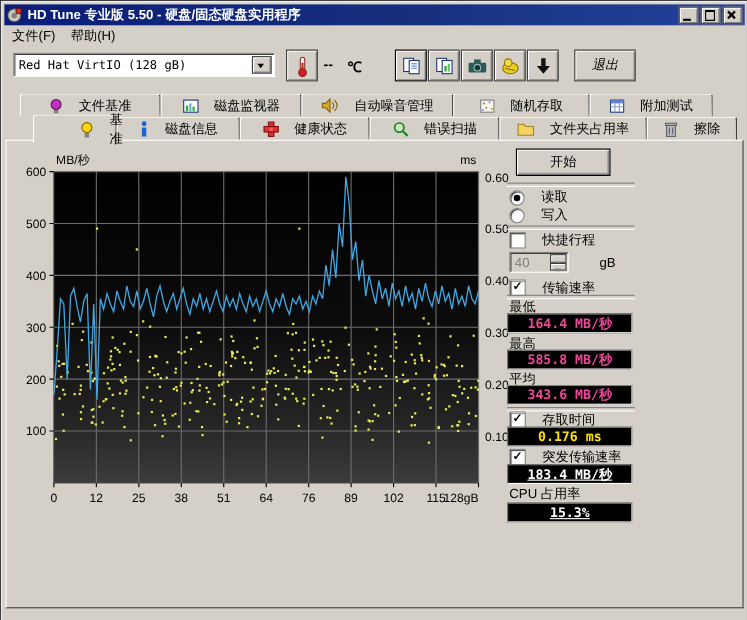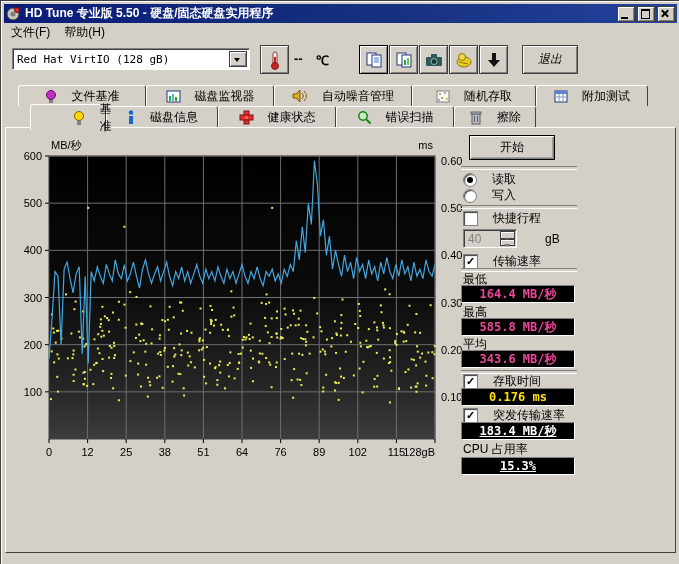--- a/index.html
+++ b/index.html
@@ -255,20 +255,28 @@
       <span>健康状态</span>
     </div>
     <div class="tab" style="width:118px">
       <span class="ticon">
           <svg width="15" height="15">
             <circle cx="6" cy="6" r="4.2" fill="#c8e8c8" stroke="#108810" stroke-width="1.5"></circle>
             <line x1="9.5" y1="9.5" x2="13.5" y2="13.5" stroke="#108810" stroke-width="2"></line>
           </svg>
         </span>
       <span>错误扫描</span>
+    </div>
+    <div class="tab" style="width:134px">
+      <span class="ticon">
+          <svg width="16" height="13">
+            <path d="M1,4 L1,2 L6,2 L8,4 L15,4 L15,12 L1,12 Z" fill="#f8d060" stroke="#a08020"></path>
+          </svg>
+        </span>
+      <span>文件夹占用率</span>
     </div>
     <div class="tab" style="width:82px">
       <span class="ticon">
           <svg width="14" height="15">
             <rect x="3" y="4" width="8" height="10" fill="#b8b8c0" stroke="#606068"></rect>
             <rect x="2" y="2" width="10" height="2" fill="#b8b8c0" stroke="#606068"></rect>
             <line x1="5.5" y1="6" x2="5.5" y2="12" stroke="#606068"></line>
             <line x1="8.5" y1="6" x2="8.5" y2="12" stroke="#606068"></line>
           </svg>
         </span>

